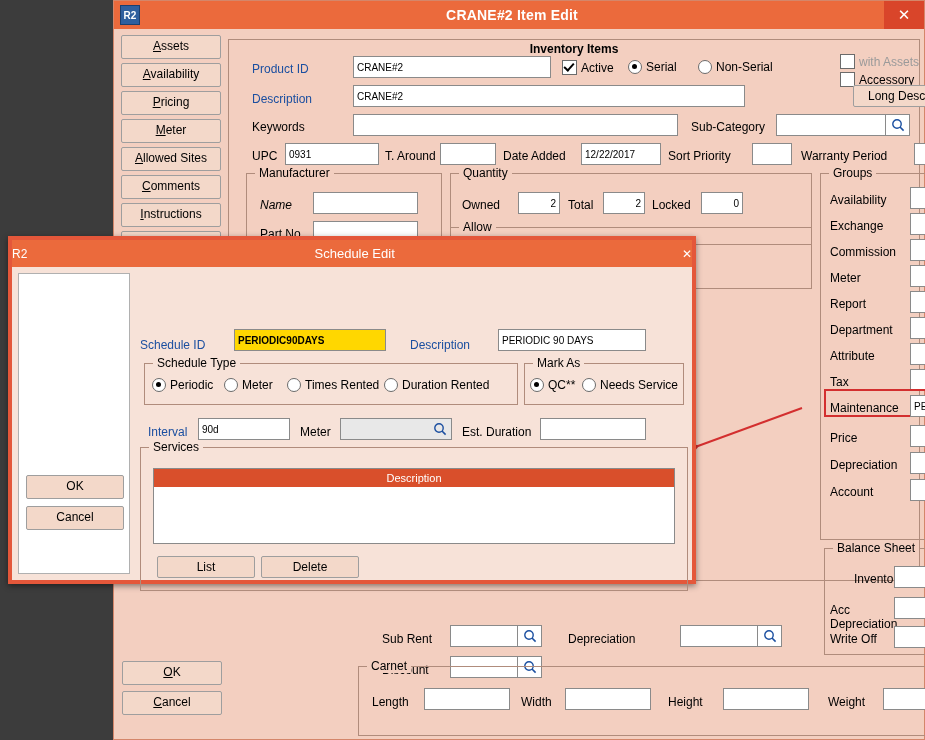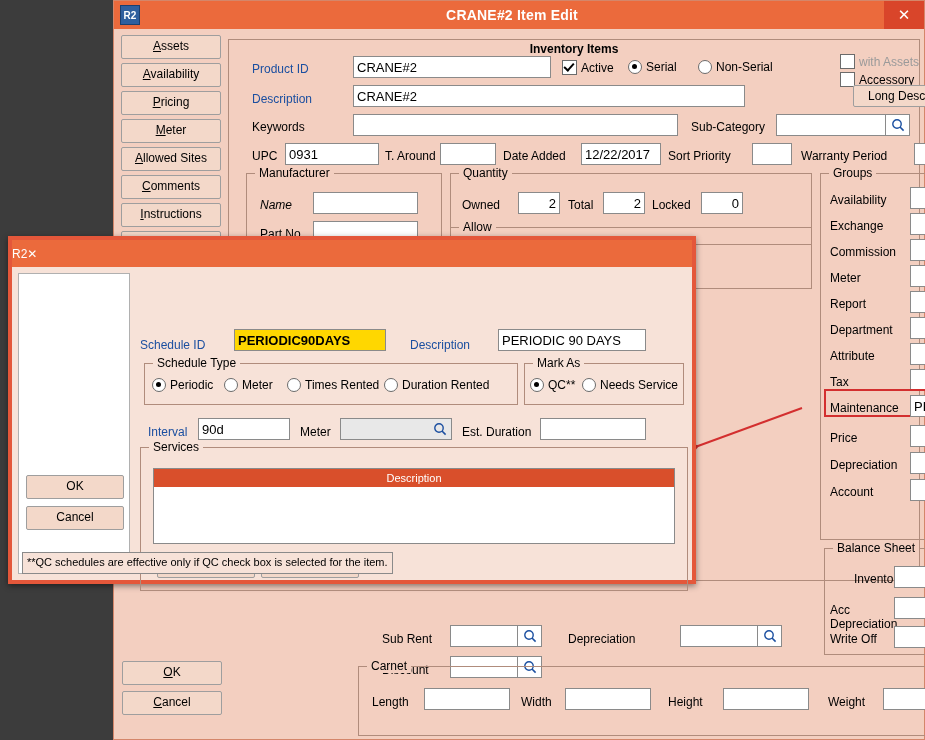--- a/index.html
+++ b/index.html
@@ -63,21 +63,21 @@
     font-size:12px;
   }
   .inv-title{
     position:absolute;top:2px;left:0;width:100%;text-align:center;
     font-weight:bold;font-size:12px;
   }
   .lbl{position:absolute;font-size:12px;}
   .lbl.blue{color:#1b4fa0;}
   .inp{
     position:absolute;background:#fff;border:1px solid #8a8a8a;
-    box-sizing:border-box;height:22px;font-size:13px;
+    box-sizing:border-box;height:22px;font-size:10px;
     padding:2px 3px;font-family:"Liberation Sans", sans-serif;
   }
   .inp.num{text-align:right;}
   .inp.gray{background:#e8e8e8;}
   .btn{
     position:absolute;background:#f3d8c9;border:1px solid #9e9e9e;
     box-sizing:border-box;font-size:12px;text-align:center;
     line-height:20px;border-radius:2px;
   }
   .mag{
@@ -350,20 +350,21 @@
     <marker id="ah" markerWidth="9" markerHeight="9" refX="1" refY="4.5" orient="auto">
       <path d="M9,0 L0,4.5 L9,9 z" fill="#d32f2f"></path>
     </marker>
   </defs>
   <line x1="112" y1="10" x2="8" y2="48" stroke="#d32f2f" stroke-width="2" marker-end="url(#ah)"></line>
 </svg>
 
 <div class="win-modal">
   <div class="modal-title">
     <div class="tb-icon">R2</div>
+    <div class="tb-title">Schedule Edit</div>
     <div class="tb-close">✕</div>
   </div>
 
   <div class="modal-body">
     <div class="modal-left"></div>
     <div class="mbtn" style="top:208px;">OK</div>
     <div class="mbtn" style="top:239px;">Cancel</div>
 
     <div class="lbl blue" style="left:128px;top:71px;">Schedule ID</div>
     <input class="inp" style="left: 222px; top: 62px; width: 152px; background: rgb(255, 215, 0); font-weight: bold;" value="PERIODIC90DAYS">
@@ -419,15 +420,14 @@
       <span class="grp-title" style="background:#f7e2d8;">Services</span>
       <div class="svc-table">
         <div class="svc-head">
           <div>Description</div>
         </div>
       </div>
       <div class="btn" style="left:16px;top:108px;width:98px;height:22px;">List</div>
       <div class="btn" style="left:120px;top:108px;width:98px;height:22px;">Delete</div>
     </div>
 
-    <div class="note">**QC schedules are effective only if QC check box is selected for the item.</div>
   </div>
 </div>
 
 </body></html>

